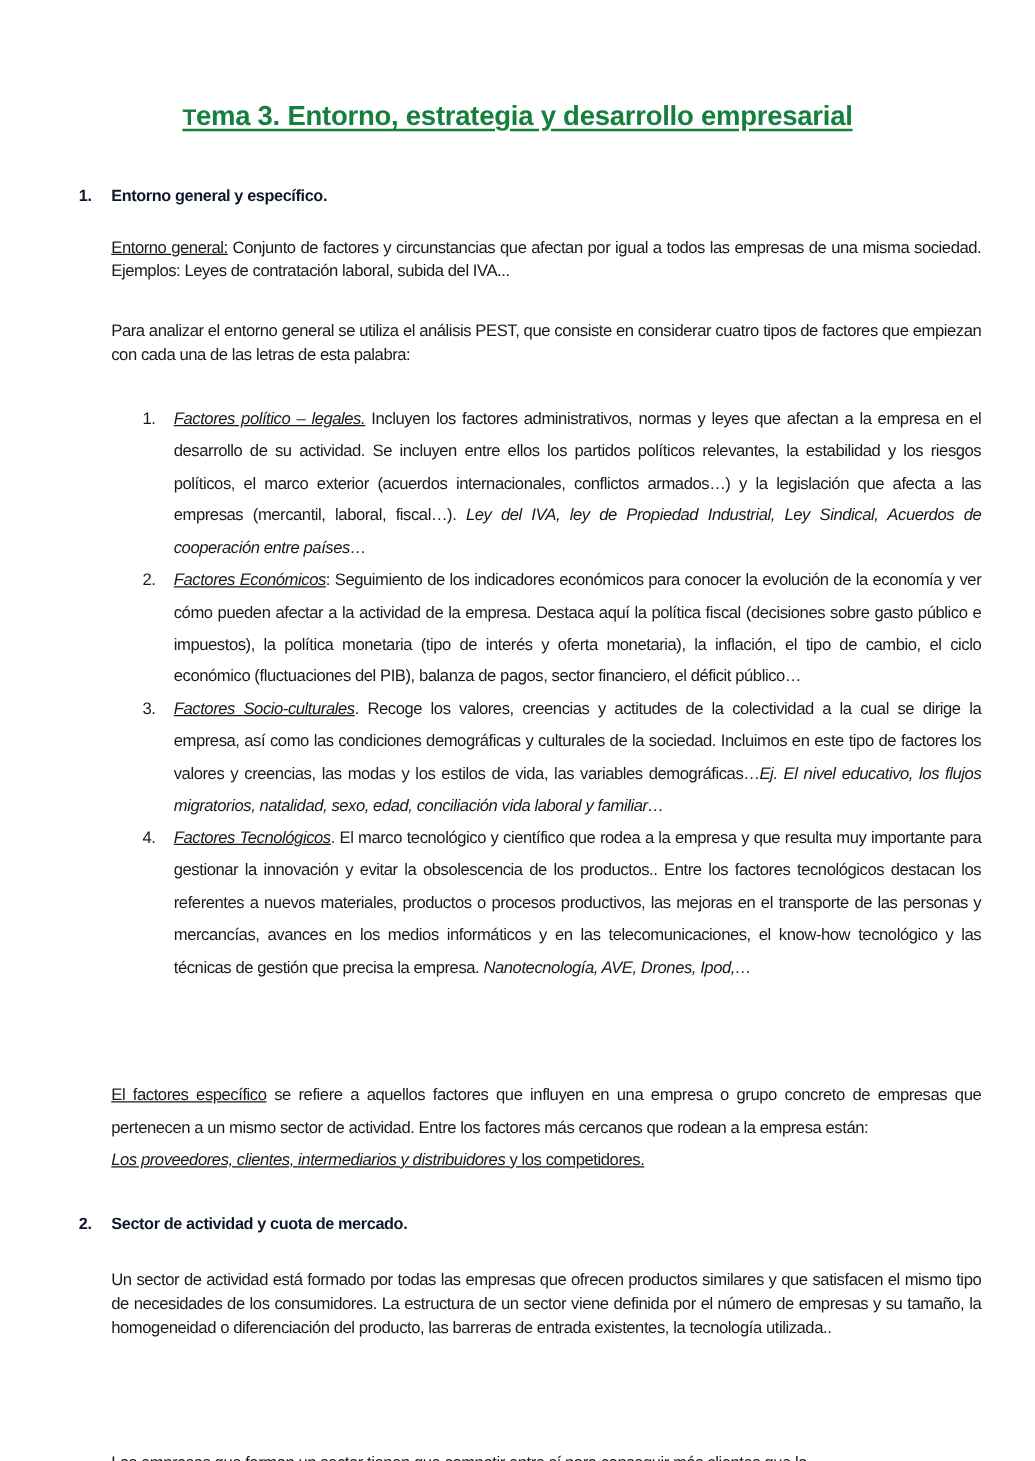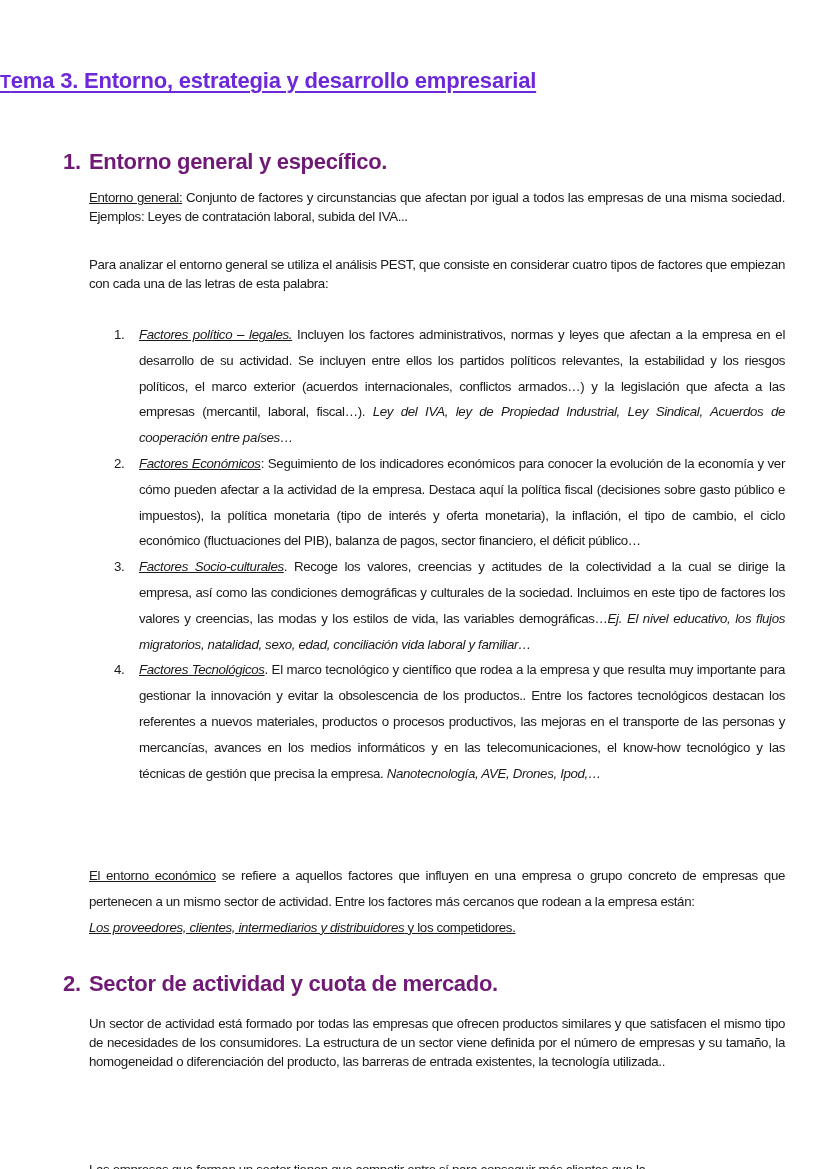--- a/index.html
+++ b/index.html
@@ -2,27 +2,27 @@
 <html><head>
   <meta charset="utf-8">
   <style>
     html, body { margin: 0; padding: 0; background: #ffffff; }
     body {
       width: 828px; height: 1169px; overflow: hidden; position: relative;
       font-family: "Liberation Sans", sans-serif; color: #1a1a1a;
     }
     .page { position: absolute; left: 0; top: 0; width: 828px; height: 1169px; }
     .title {
-      position: absolute; left: 0; top: 68px; width: 828px; text-align: left;
-      font-size: 22px; font-weight: bold; color: #6d28d9; text-decoration: underline;
+      position: absolute; left: 0; top: 80px; width: 828px; text-align: center;
+      font-size: 22px; font-weight: bold; color: #15803d; text-decoration: underline;
       text-underline-offset: 3px; letter-spacing: -0.2px;
     }
     .title .first { font-size: 18px; }
     .h1 {
-      position: absolute; left: 63px; font-size: 22px; font-weight: bold; color: #701a75;
+      position: absolute; left: 63px; font-size: 13px; font-weight: bold; color: #0f172a;
       letter-spacing: -0.3px;
     }
     .h1 .num { display: inline-block; width: 26px; }
     .para {
       position: absolute; left: 89px; width: 696px; font-size: 13.3px; line-height: 19px;
       text-align: justify; letter-spacing: -0.35px;
     }
     .u { text-decoration: underline; }
     .b { font-weight: normal; }
     .i { font-style: italic; }
@@ -64,21 +64,21 @@
     </li>
     <li>
       <span class="n">3.</span><span class="u i">Factores Socio-culturales</span><span>. Recoge los valores, creencias y actitudes de la colectividad a la cual se dirige la empresa, así como las condiciones demográficas y culturales de la sociedad. Incluimos en este tipo de factores los valores y creencias, las modas y los estilos de vida, las variables demográficas…</span><span class="i">Ej. El nivel educativo, los flujos migratorios, natalidad, sexo, edad, conciliación vida laboral y familiar…</span>
     </li>
     <li>
       <span class="n">4.</span><span class="u i">Factores Tecnológicos</span><span>. El marco tecnológico y científico que rodea a la empresa y que resulta muy importante para gestionar la innovación y evitar la obsolescencia de los productos.. Entre los factores tecnológicos destacan los referentes a nuevos materiales, productos o procesos productivos, las mejoras en el transporte de las personas y mercancías, avances en los medios informáticos y en las telecomunicaciones, el know-how tecnológico y las técnicas de gestión que precisa la empresa. </span><span class="i">Nanotecnología, AVE, Drones, Ipod,…</span>
     </li>
   </ol>
 
   <div class="para spaced" style="top:863px;">
-    <span class="b u">El entorno económico</span><span> se refiere a aquellos factores que influyen en una empresa o  grupo concreto de empresas que pertenecen a un mismo sector de actividad. Entre los factores más cercanos que rodean a la empresa están:</span><br>
+    <span class="b u">El factores específico</span><span> se refiere a aquellos factores que influyen en una empresa o  grupo concreto de empresas que pertenecen a un mismo sector de actividad. Entre los factores más cercanos que rodean a la empresa están:</span><br>
     <span class="u"><span class="i">Los proveedores, clientes, intermediarios y distribuidores</span><span> y los competidores.</span></span>
   </div>
 
   <div class="h1" style="top:971px;">
     <span class="num">2.</span><span>Sector de actividad y cuota de mercado.</span>
   </div>
 
   <div class="para" style="top:1014px;">
     <span class="b">Un sector de actividad está formado por todas las empresas que ofrecen productos similares y que satisfacen el mismo tipo de necesidades de los consumidores.</span><span> La estructura de un sector viene definida por el número  de empresas y su tamaño, la homogeneidad o diferenciación del producto, las barreras de entrada existentes, la tecnología utilizada</span><span class="b">..</span>
   </div>

